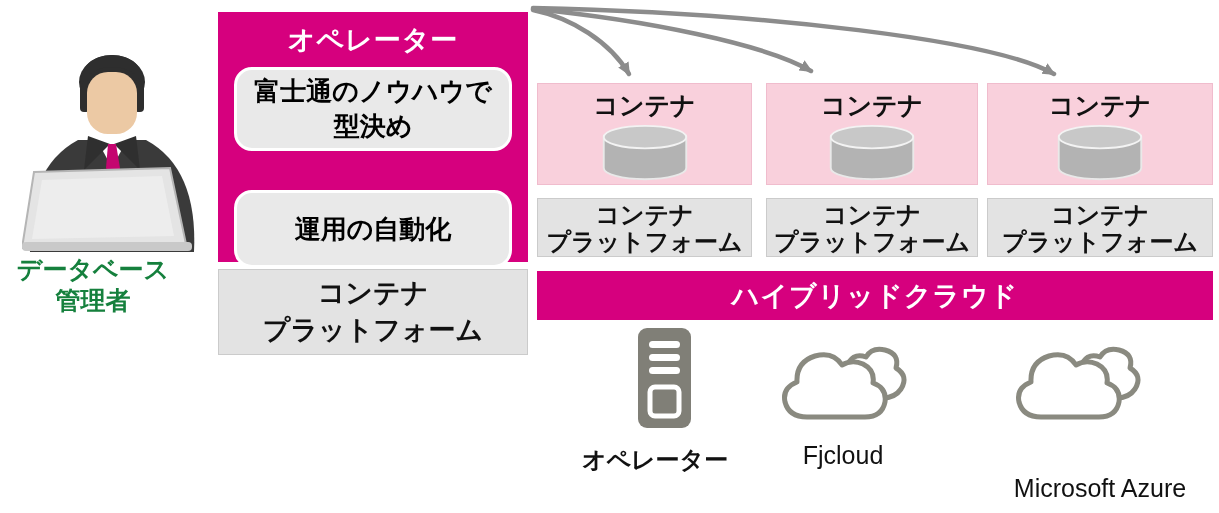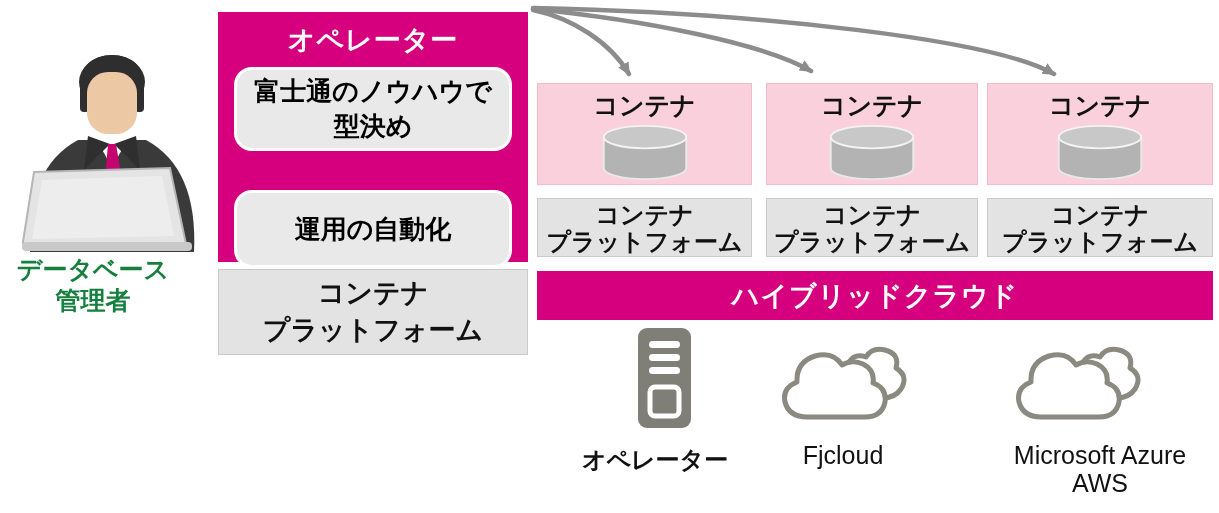--- a/index.html
+++ b/index.html
@@ -37,21 +37,21 @@
   .col-platform{position:absolute;top:198px;height:59px;font-size:24px;line-height:27px;}
   
   #hybrid-banner{left:537px;top:271px;width:676px;height:49px;background:#d6007e;
     display:flex;align-items:center;justify-content:center;}
   #hybrid-banner span{font-size:27px;font-weight:700;color:#fff;letter-spacing:1px;}
   
   .infra-label{position:absolute;text-align:center;color:#111;}
   #onprem-label{left:565px;top:444px;width:180px;font-size:24px;font-weight:700;}
   #fjcloud-label{left:768px;top:441px;width:150px;font-size:25px;font-weight:400;}
   #azure-label{left:1000px;top:441px;width:200px;font-size:25px;font-weight:400;line-height:28px;}
-  #azure-label span{display:block;}
+  #azure-label span{display:block;margin-top:33px;}
   svg{display:block;}
 </style>
 </head>
 <body>
 
 <div id="canvas">
 
   <svg class="abs" style="left:0;top:0;" width="1219" height="513" viewBox="0 0 1219 513">
     <defs>
       <marker id="ah" markerUnits="userSpaceOnUse" markerWidth="16" markerHeight="14" refX="11" refY="6" orient="auto">

